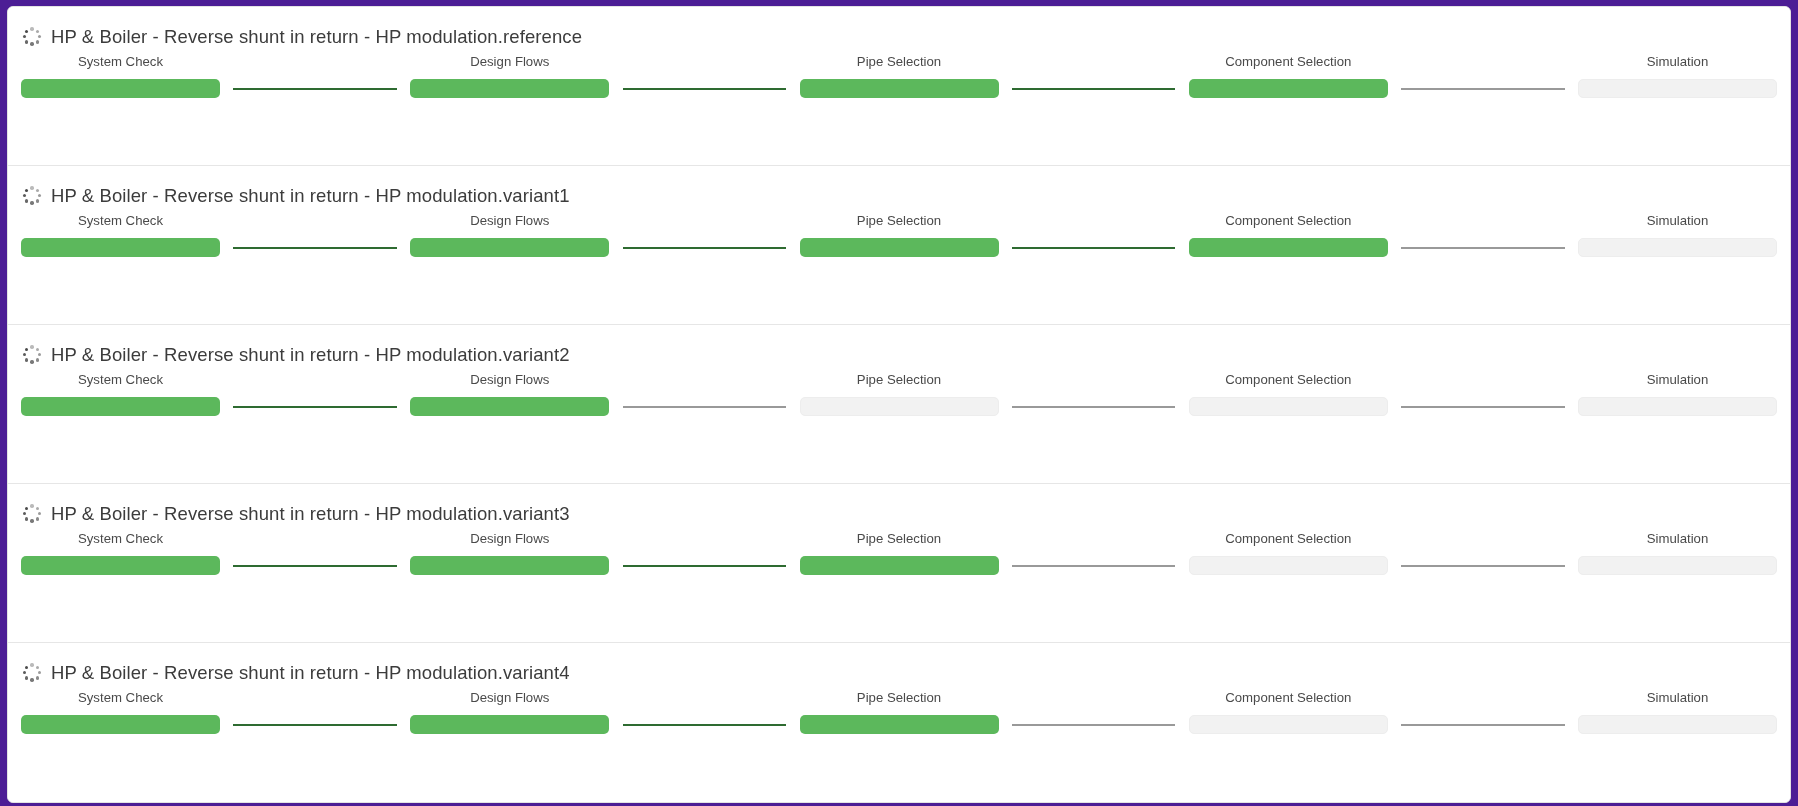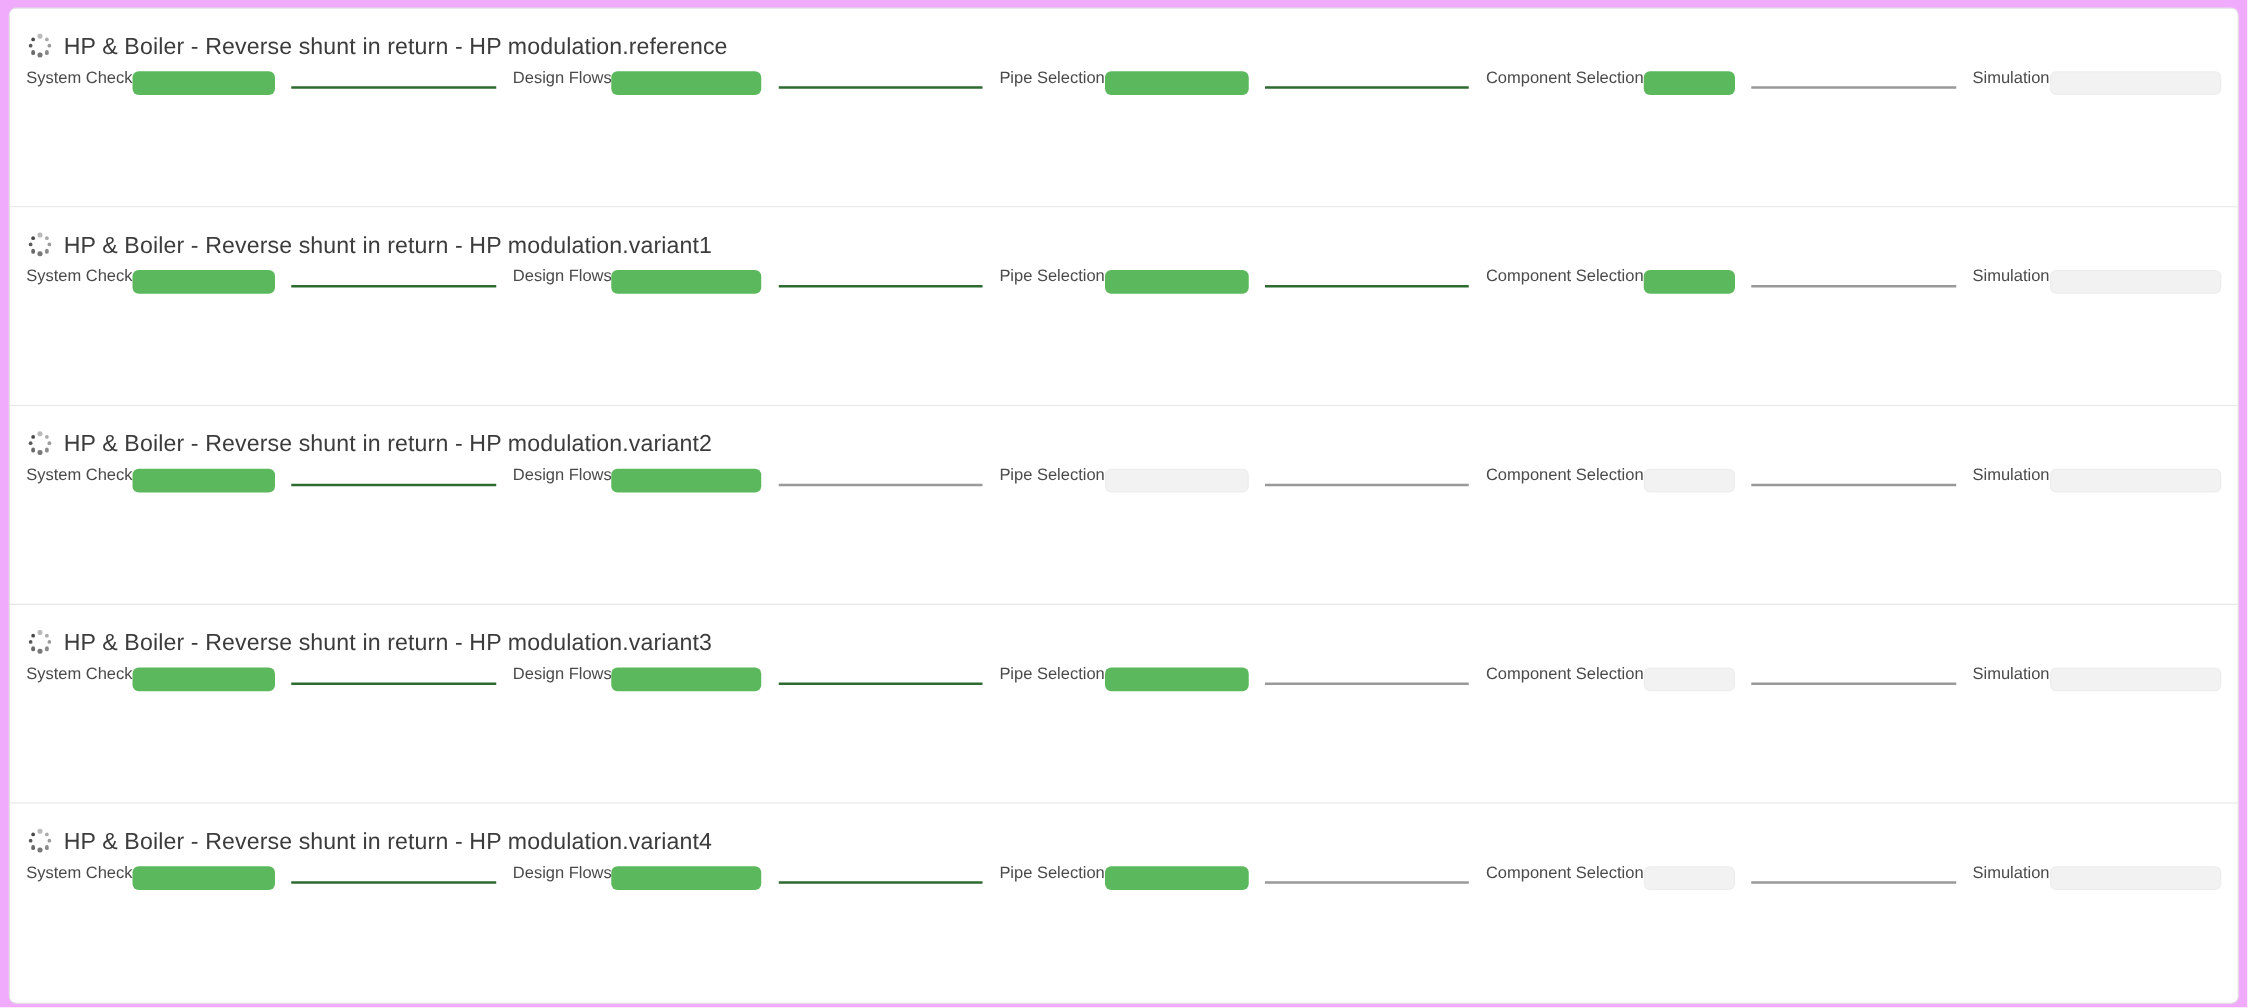--- a/index.html
+++ b/index.html
@@ -5,21 +5,21 @@
   html, body {
     margin: 0;
     padding: 0;
     background: #ffffff;
     font-family: "Liberation Sans", sans-serif;
   }
   #app {
     width: 1798px;
     height: 806px;
     position: relative;
-    background: #f0abfc;
+    background: #4c1d95;
     overflow: hidden;
     box-sizing: border-box;
   }
   .cards {
     position: absolute;
     left: 7px;
     top: 6px;
     width: 1784px;
     border: 1px solid #e3e3e3;
     border-radius: 6px;
@@ -73,20 +73,21 @@
     display: flex;
     align-items: flex-end;
     padding: 0 13px 0 13px;
     margin-top: 13px;
     box-sizing: border-box;
   }
   .step {
     flex: 0 0 auto;
     width: 199px;
     display: flex;
+    flex-direction: column;
     align-items: center;
   }
   .step-label {
     font-size: 13.2px;
     color: #4a4a4a;
     line-height: 16px;
     margin-bottom: 9px;
     white-space: nowrap;
   }
   .step-bar {

